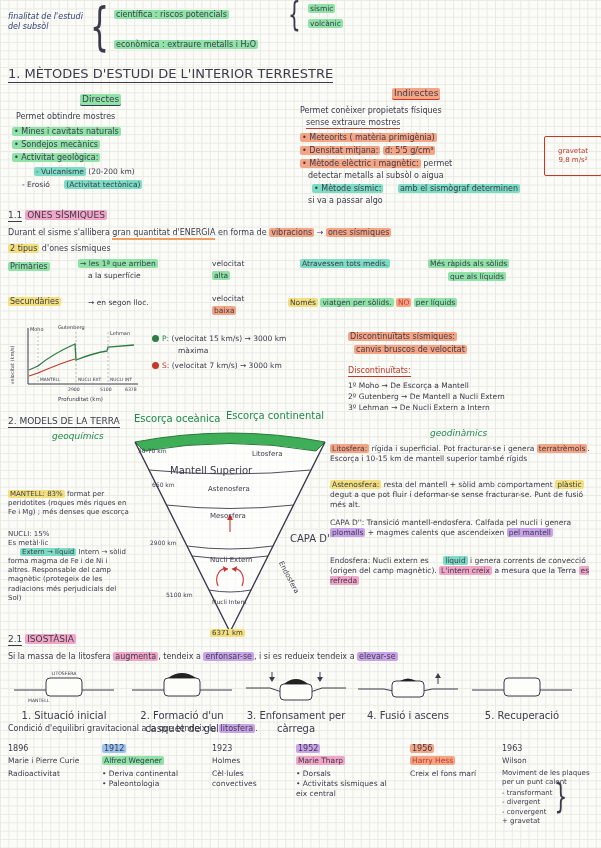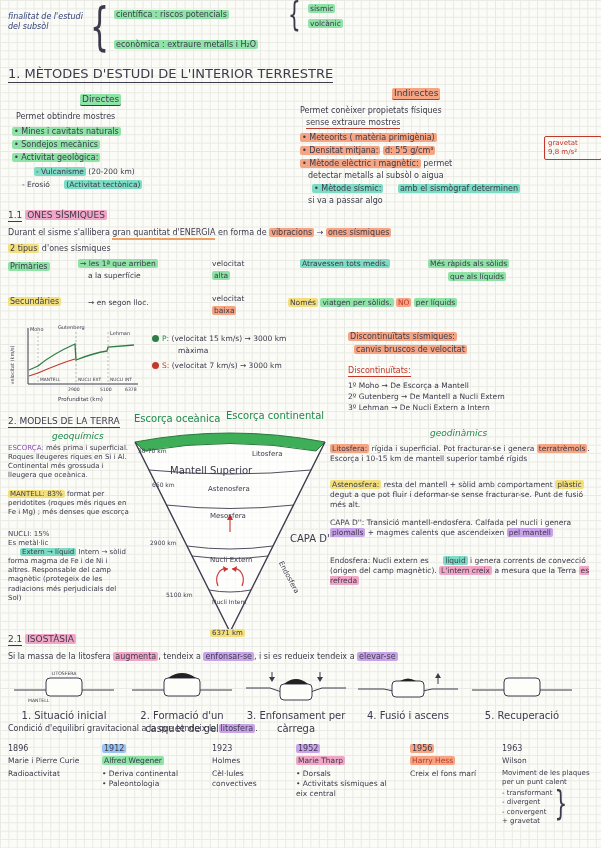--- a/index.html
+++ b/index.html
@@ -26,21 +26,21 @@
   .hl-o{background:#f5a583;padding:0 2px;border-radius:2px;}
   .hl-y{background:#f3e07d;padding:0 2px;border-radius:2px;}
   .hl-p{background:#f2a6c6;padding:0 2px;border-radius:2px;}
   .hl-pu{background:#c9a3e8;padding:0 2px;border-radius:2px;}
   .hl-b{background:#9cc3ef;padding:0 2px;border-radius:2px;}
   .u{border-bottom:1.4px solid #3b3b4d;padding-bottom:1px;}
   .u-r{border-bottom:1.4px solid #c0392b;padding-bottom:1px;}
   .u-o{border-bottom:2px solid #f0a060;padding-bottom:1px;}
   .brace{font-size:30px;transform:scaleY(1.7);transform-origin:center;line-height:1;display:inline-block;}
   .dot{display:inline-block;width:7px;height:7px;border-radius:50%;margin-right:3px;vertical-align:middle;}
-  .gravbox{border:1.2px solid #c0392b;border-radius:2px;padding:2px 3px;text-align:left;color:#c0392b;}
+  .gravbox{border:1.2px solid #c0392b;border-radius:2px;padding:10px 3px;text-align:center;color:#c0392b;}
   .nowrap{white-space:nowrap;}
   svg text{fill:#3b3b4d;}
 </style>
 </head>
 <body>
 
 <div class="page">
 
   <div class="abs t8 b i blue" style="left:8px;top:12px;width:86px">finalitat de l'estudi del subsòl</div>
   <div class="abs brace" style="left:90px;top:12px">{</div>
@@ -169,24 +169,20 @@
   <div class="abs t7" style="left:208px;top:485px">Astenosfera</div>
   <div class="abs t7" style="left:210px;top:512px">Mesosfera</div>
   <div class="abs t6" style="left:150px;top:539px">2900 km</div>
   <div class="abs t65 b" style="left:290px;top:533px">CAPA D''</div>
   <div class="abs t7" style="left:210px;top:556px">Nucli Extern</div>
   <div class="abs t6" style="left:166px;top:591px">5100 km</div>
   <div class="abs t6" style="left:212px;top:598px">Nucli Intern</div>
   <div class="abs t7" style="left:284px;top:560px;transform:rotate(62deg);transform-origin:left top">Endosfera</div>
   <div class="abs t7 b" style="left:210px;top:629px"><span class="hl-y">6371 km</span></div>
 
-  <div class="abs t7" style="left:8px;top:444px;width:122px">
-    <span class="purple b">ESCORÇA:</span>
-    <span>més prima i superficial. Roques lleugeres riques en Si i Al. Continental més grossuda i lleugera que oceànica.</span>
-  </div>
   <div class="abs t7" style="left:8px;top:490px;width:122px">
     <span class="hl-y b">MANTELL: 83%</span>
     <span>format per peridotites (roques més riques en Fe i Mg) ; més denses que escorça</span>
   </div>
   <div class="abs t7" style="left:8px;top:530px;width:122px">
     <span class="b">NUCLI: 15%</span><br>
     <span>Es metàl·lic</span><br>
     <span class="hl-t">Extern → líquid</span>
     <span>Intern → sòlid</span><br>
     <span>forma magma de Fe i de Ni i altres. Responsable del camp magnètic (protegeix de les radiacions més perjudicials del Sol)</span>
@@ -309,21 +305,21 @@
   </div>
   <div class="abs" style="left:410px;top:744px;width:84px">
     <div class="t8 b"><span class="hl-o">1956</span></div>
     <div class="t75" style="margin-top:2px"><span class="hl-o b red">Harry Hess</span></div>
     <div class="t75" style="margin-top:3px">Creix el fons marí</div>
   </div>
   <div class="abs" style="left:502px;top:744px;width:96px">
     <div class="t8 b">1963</div>
     <div class="t75" style="margin-top:2px">Wilson</div>
     <div class="t7" style="margin-top:3px">Moviment de les plaques per un punt calent</div>
-    <div style="display:flex;align-items:center;margin-top:2px">
+    <div style="display:flex;margin-top:2px">
       <div>
         <div class="t7">- transformant</div>
         <div class="t7">- divergent</div>
         <div class="t7">- convergent</div>
       </div>
       <span class="brace" style="font-size:20px;margin-left:2px">}</span>
     </div>
     <div class="t7">+ gravetat</div>
   </div>
 

